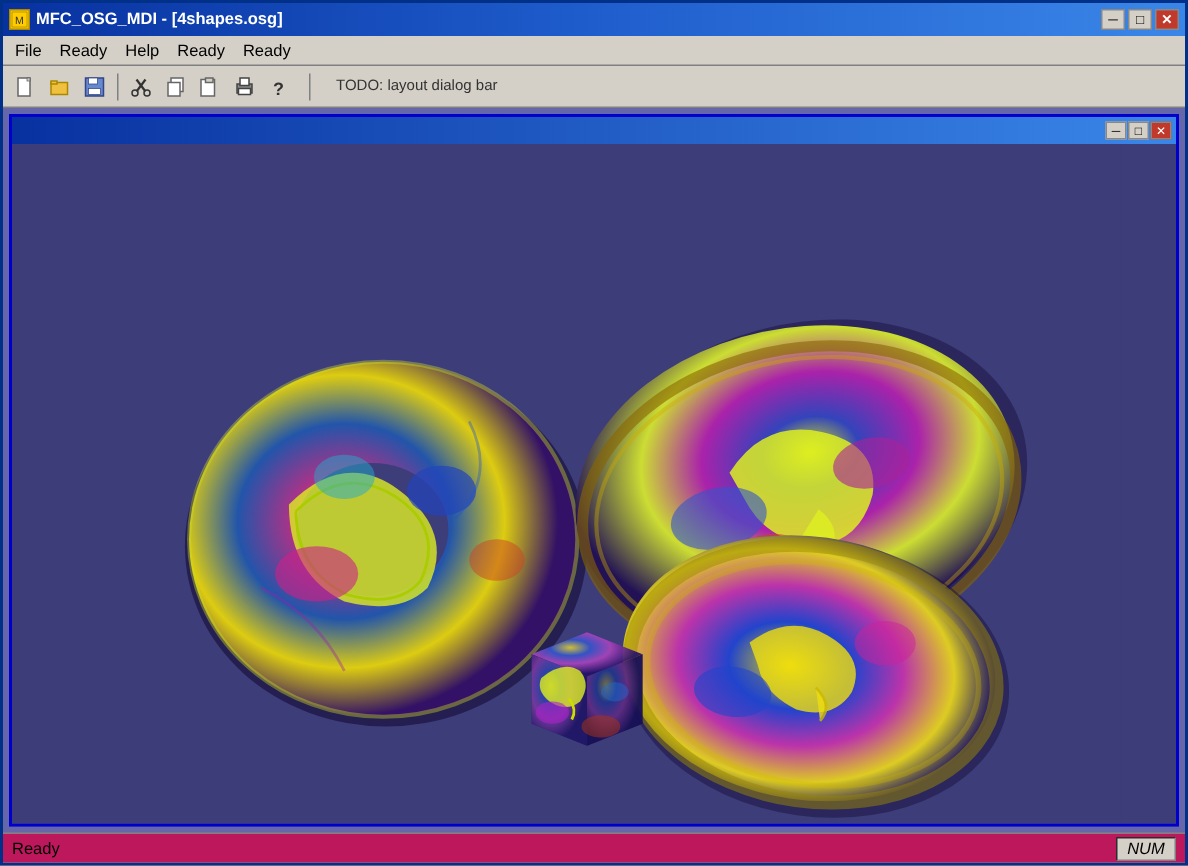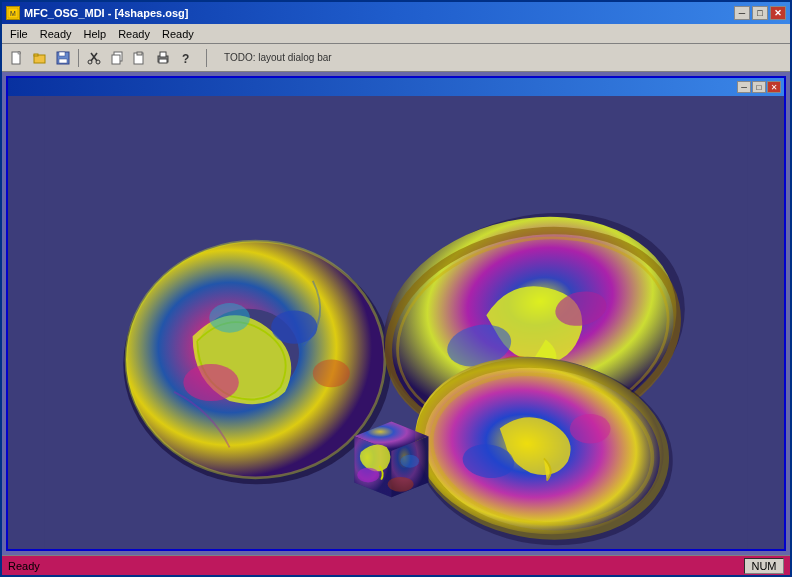--- a/index.html
+++ b/index.html
@@ -200,20 +200,21 @@
       justify-content: space-between;
     }
 
     .status-text {
       font-size: 11px;
     }
 
     .status-right {
       display: flex;
       gap: 2px;
+      font-style: italic;
     }
 
     .status-panel {
       border: 1px inset #808080;
       padding: 1px 6px;
       font-size: 11px;
       background: #d4d0c8;
       min-width: 40px;
       text-align: center;
     }

